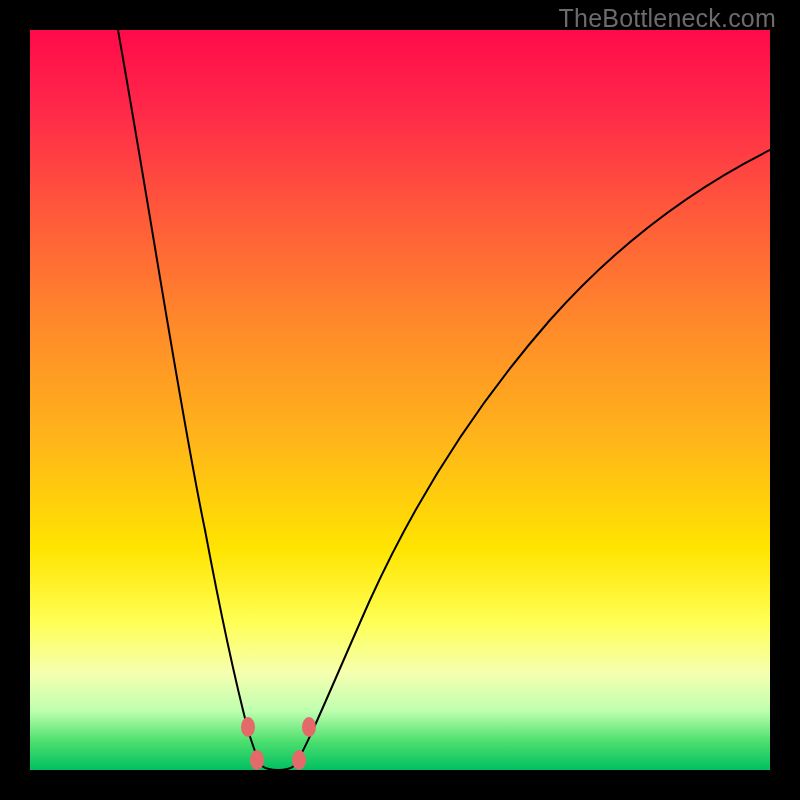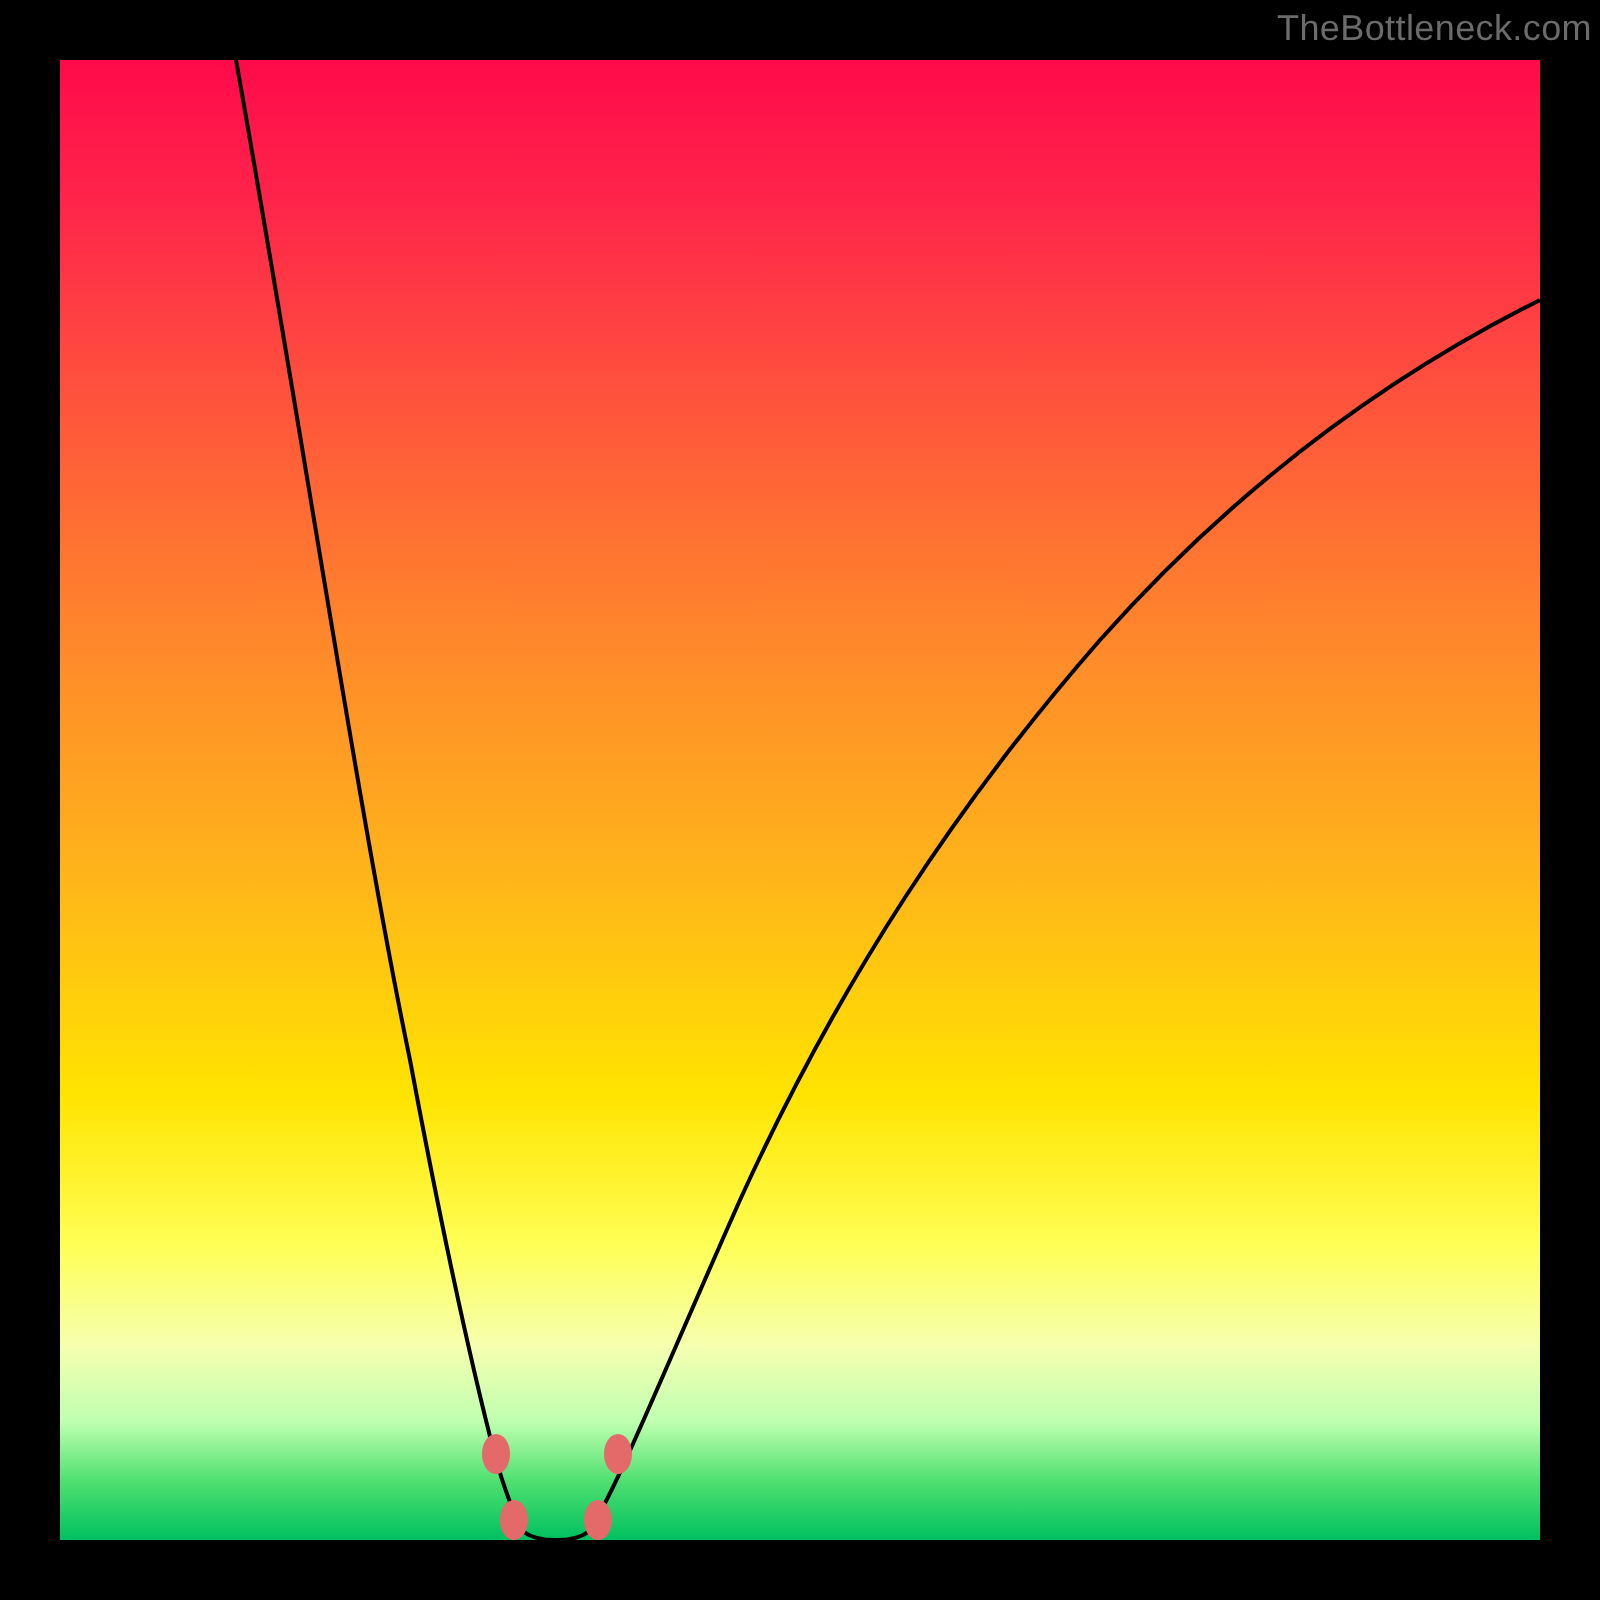--- a/index.html
+++ b/index.html
@@ -36,23 +36,23 @@
       #ffff55 80%,
       #f5ffb0 87%,
       #bfffb0 92%,
       #50e070 96%,
       #00c060 100%
     );
   }
   .watermark {
     position: absolute;
     top: 4px;
-    right: 4px;
+    right: 24px;
     color: #6b6b6b;
-    font-size: 18px;
+    font-size: 25px;
     letter-spacing: 0.2px;
     user-select: none;
   }
   svg.curve {
     position: absolute;
     left: 0;
     top: 0;
     width: 740px;
     height: 740px;
     pointer-events: none;

